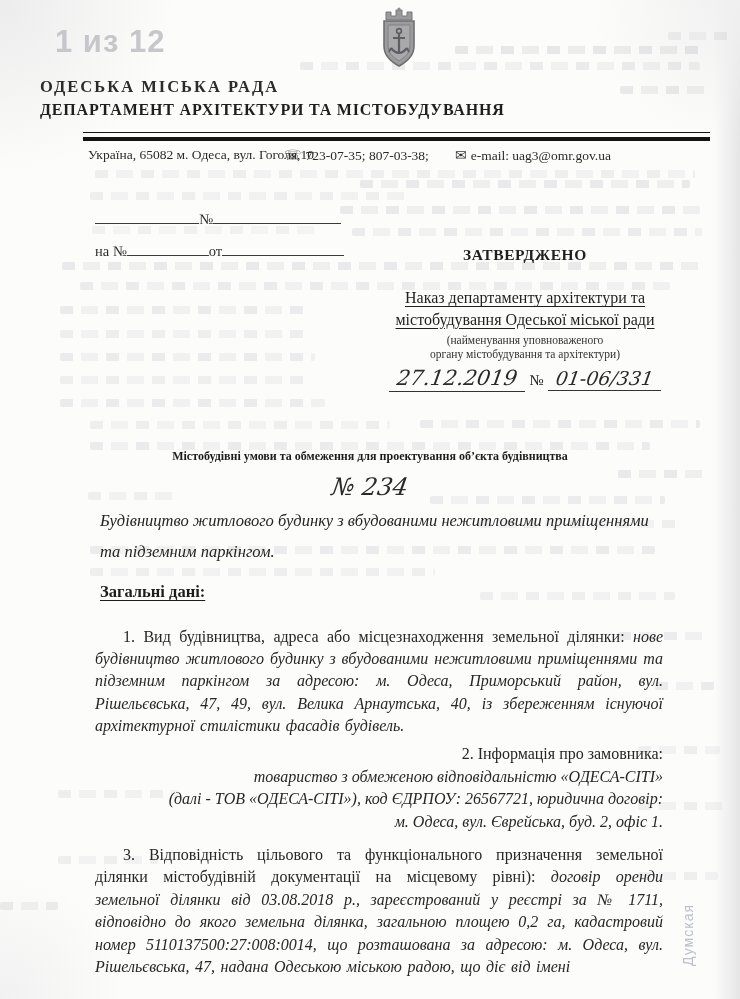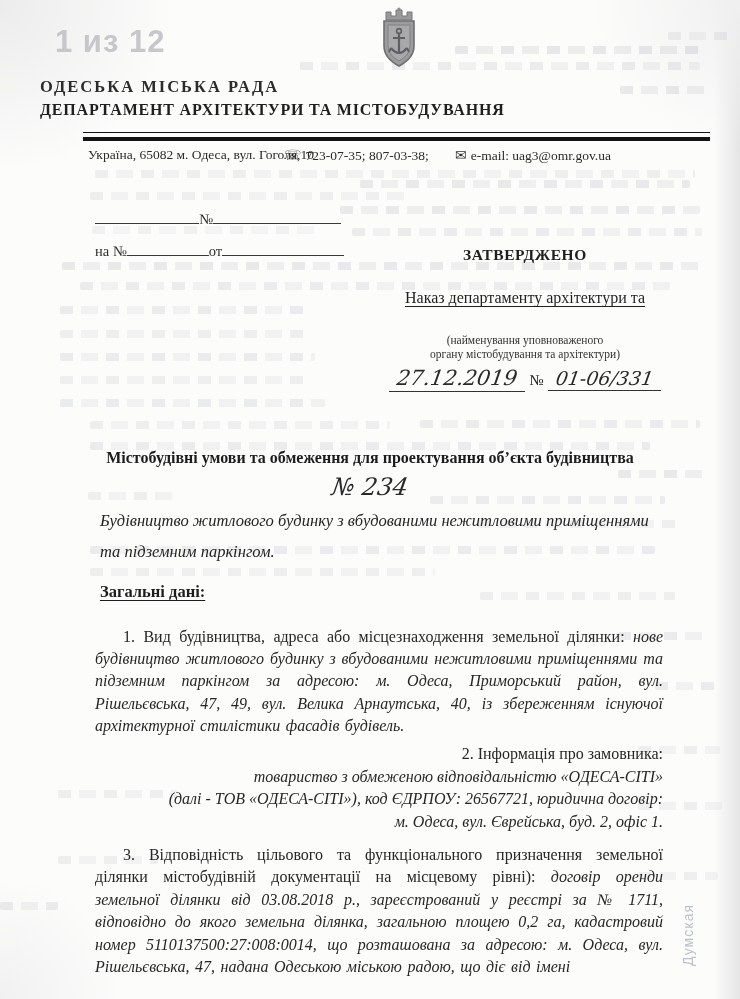--- a/index.html
+++ b/index.html
@@ -50,21 +50,21 @@
     font-size:11.5px;color:#333;line-height:13.5px;}
   .hw{font-style:italic;transform:skewX(-9deg);display:inline-block;
     font-family:"DejaVu Serif","Liberation Serif",serif;color:#2a2a2a;}
   .hw-row{left:345px;top:366px;width:360px;text-align:center;font-size:15px;}
   .hw-seg{display:inline-block;border-bottom:1.3px solid #333;padding:0 8px 1px 8px;}
   .hw-date{font-size:21px;}
   .hw-num{font-size:19px;}
   .hw-nosign{font-size:15px;color:#222;margin:0 4px;}
   
   .doc-title{left:60px;top:449px;width:620px;text-align:center;
-    font-size:16px;font-weight:700;color:#1c1c1c;}
+    font-size:12px;font-weight:700;color:#1c1c1c;}
   .doc-number{left:250px;top:473px;width:240px;text-align:center;font-size:24px;}
   .subject{left:100px;top:505px;width:566px;font-style:italic;
     font-size:16.5px;line-height:31px;color:#242424;}
   
   .general-heading{left:100px;top:582px;font-size:16.5px;font-weight:700;
     text-decoration:underline;text-underline-offset:3px;color:#1d1d1d;}
   .para{left:95px;width:568px;font-size:16px;color:#262626;
     text-align:justify;word-spacing:1.5px;}
   .para .detail{font-style:italic;}
   .p1{top:626px;line-height:22.2px;text-indent:28px;}
@@ -162,20 +162,21 @@
   <div class="abs ref-line ref1">
     <span class="blank" style="width:104px"></span><span>№</span><span class="blank" style="width:128px"></span>
   </div>
   <div class="abs ref-line ref2">
     <span>на №</span><span class="blank" style="width:82px"></span><span>от</span><span class="blank" style="width:122px"></span>
   </div>
 
   <div class="abs stamp">ЗАТВЕРДЖЕНО</div>
   <div class="abs order-lines">
     <span>Наказ департаменту архітектури та</span><br>
+    <span>містобудування Одеської міської ради</span>
   </div>
   <div class="abs approval-note">
     <div>(найменування уповноваженого</div>
     <div>органу містобудування та архітектури)</div>
   </div>
   <div class="abs hw-row">
     <span class="hw-seg"><span class="hw hw-date">27.12.2019</span></span><span class="hw-nosign">№</span><span class="hw-seg"><span class="hw hw-num">01-06/331</span></span>
   </div>
 
   <div class="abs doc-title">Містобудівні умови та обмеження для проектування об’єкта будівництва</div>

